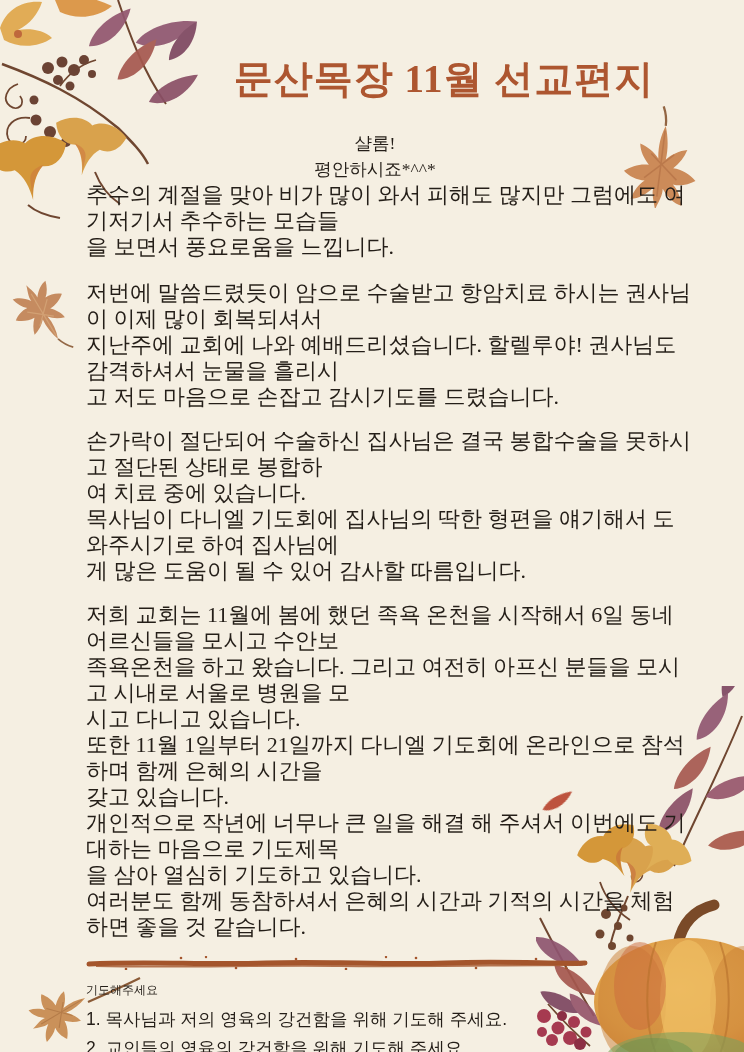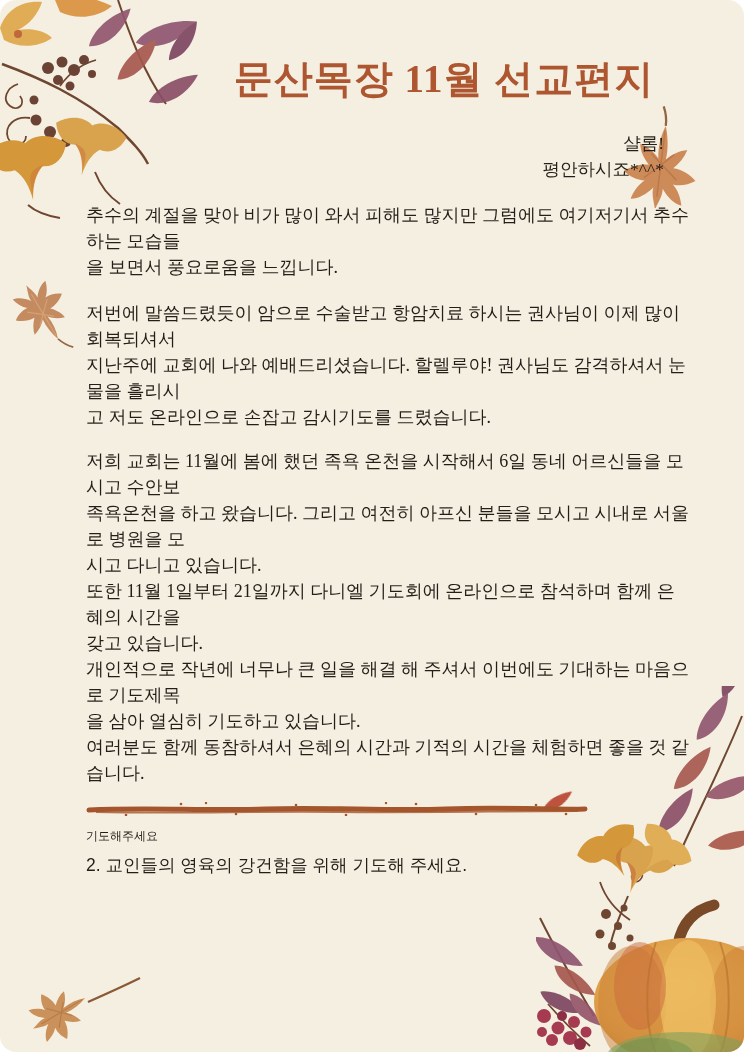--- a/index.html
+++ b/index.html
@@ -1,33 +1,32 @@
 <!DOCTYPE html>
 <html lang="ko"><head>
 <meta charset="utf-8">
 <style>
   html,body{margin:0;padding:0;}
   .page{
     position:relative;width:744px;height:1052px;background:#f5efe2;
     overflow:hidden;font-family:"Liberation Serif","DejaVu Serif",serif;
     color:#241e18;
-    border-radius:16px;
   }
   .deco{position:absolute;pointer-events:none;}
   .title{
     position:absolute;left:150px;right:6px;top:52px;margin:0;
     text-align:center;font-size:39px;font-weight:700;letter-spacing:1px;
     color:#ad5630;font-family:"Liberation Serif","DejaVu Serif",serif;
   }
   .content{position:absolute;left:86px;top:130px;width:606px;}
   .greeting{
-    white-space:pre-line;text-align:right;padding-right:28px;
-    font-size:17.5px;line-height:26px;margin:0 0 20px 0;
-  }
-  .para{white-space:pre-line;font-size:18px;line-height:26px;margin:0;}
+    white-space:pre-line;text-align:center;padding-right:28px;
+    font-size:17.5px;line-height:26px;margin:0 0 0 0;
+  }
+  .para{white-space:pre-line;font-size:22px;line-height:26px;margin:0;}
   .p1{margin-bottom:20px;}
   .p2{margin-bottom:18px;}
   .p3{margin-bottom:18px;}
   .p4{margin-bottom:16px;}
   .divider{display:block;margin:2px 0 6px 0;}
   .prayer-heading{
     font-family:"Liberation Sans","DejaVu Sans",sans-serif;
     font-size:12px;line-height:29px;margin:0;font-weight:400;
   }
   .prayer-list{
@@ -182,21 +181,25 @@
 
   <h1 class="title">문산목장 11월 선교편지</h1>
 
   <div class="content">
     <p class="greeting">샬롬!
 평안하시죠*^^*</p>
     <p class="para p1">추수의 계절을 맞아 비가 많이 와서 피해도 많지만 그럼에도 여기저기서 추수하는 모습들
 을 보면서 풍요로움을 느낍니다.</p>
     <p class="para p2">저번에 말씀드렸듯이 암으로 수술받고 항암치료 하시는 권사님이 이제 많이 회복되셔서
 지난주에 교회에 나와 예배드리셨습니다. 할렐루야! 권사님도 감격하셔서 눈물을 흘리시
-고 저도 온라인으로 손잡고 감시기도를 드렸습니다.</p>
+고 저도 마음으로 손잡고 감시기도를 드렸습니다.</p>
+    <p class="para p3">손가락이 절단되어 수술하신 집사님은 결국 봉합수술을 못하시고 절단된 상태로 봉합하
+여 치료 중에 있습니다.
+목사님이 다니엘 기도회에 집사님의 딱한 형편을 얘기해서 도와주시기로 하여 집사님에
+게 많은 도움이 될 수 있어 감사할 따름입니다.</p>
     <p class="para p4">저희 교회는 11월에 봄에 했던 족욕 온천을 시작해서 6일 동네 어르신들을 모시고 수안보
 족욕온천을 하고 왔습니다. 그리고 여전히 아프신 분들을 모시고 시내로 서울로 병원을 모
 시고 다니고 있습니다.
 또한 11월 1일부터 21일까지 다니엘 기도회에 온라인으로 참석하며 함께 은혜의 시간을
 갖고 있습니다.
 개인적으로 작년에 너무나 큰 일을 해결 해 주셔서 이번에도 기대하는 마음으로 기도제목
 을 삼아 열심히 기도하고 있습니다.
 여러분도 함께 동참하셔서 은혜의 시간과 기적의 시간을 체험하면 좋을 것 같습니다.</p>
 
     <svg class="divider" width="502" height="14" viewBox="0 0 502 14" aria-hidden="true">
@@ -212,19 +215,20 @@
         <circle cx="390" cy="12" r="1.3"></circle>
           <circle cx="450" cy="3" r="1.3"></circle>
           <circle cx="480" cy="12" r="1.3"></circle>
         <circle cx="120" cy="1" r="1.2"></circle>
           <circle cx="300" cy="1" r="1.2"></circle>
       </g>
     </svg>
 
     <p class="prayer-heading">기도해주세요</p>
     <ul class="prayer-list">
+      <li>1. 목사님과 저의 영육의 강건함을 위해 기도해 주세요.</li>
       <li>2. 교인들의 영육의 강건함을 위해 기도해 주세요.</li>
 
     </ul>
 
   </div>
 
 </div>
 
 </body></html>

